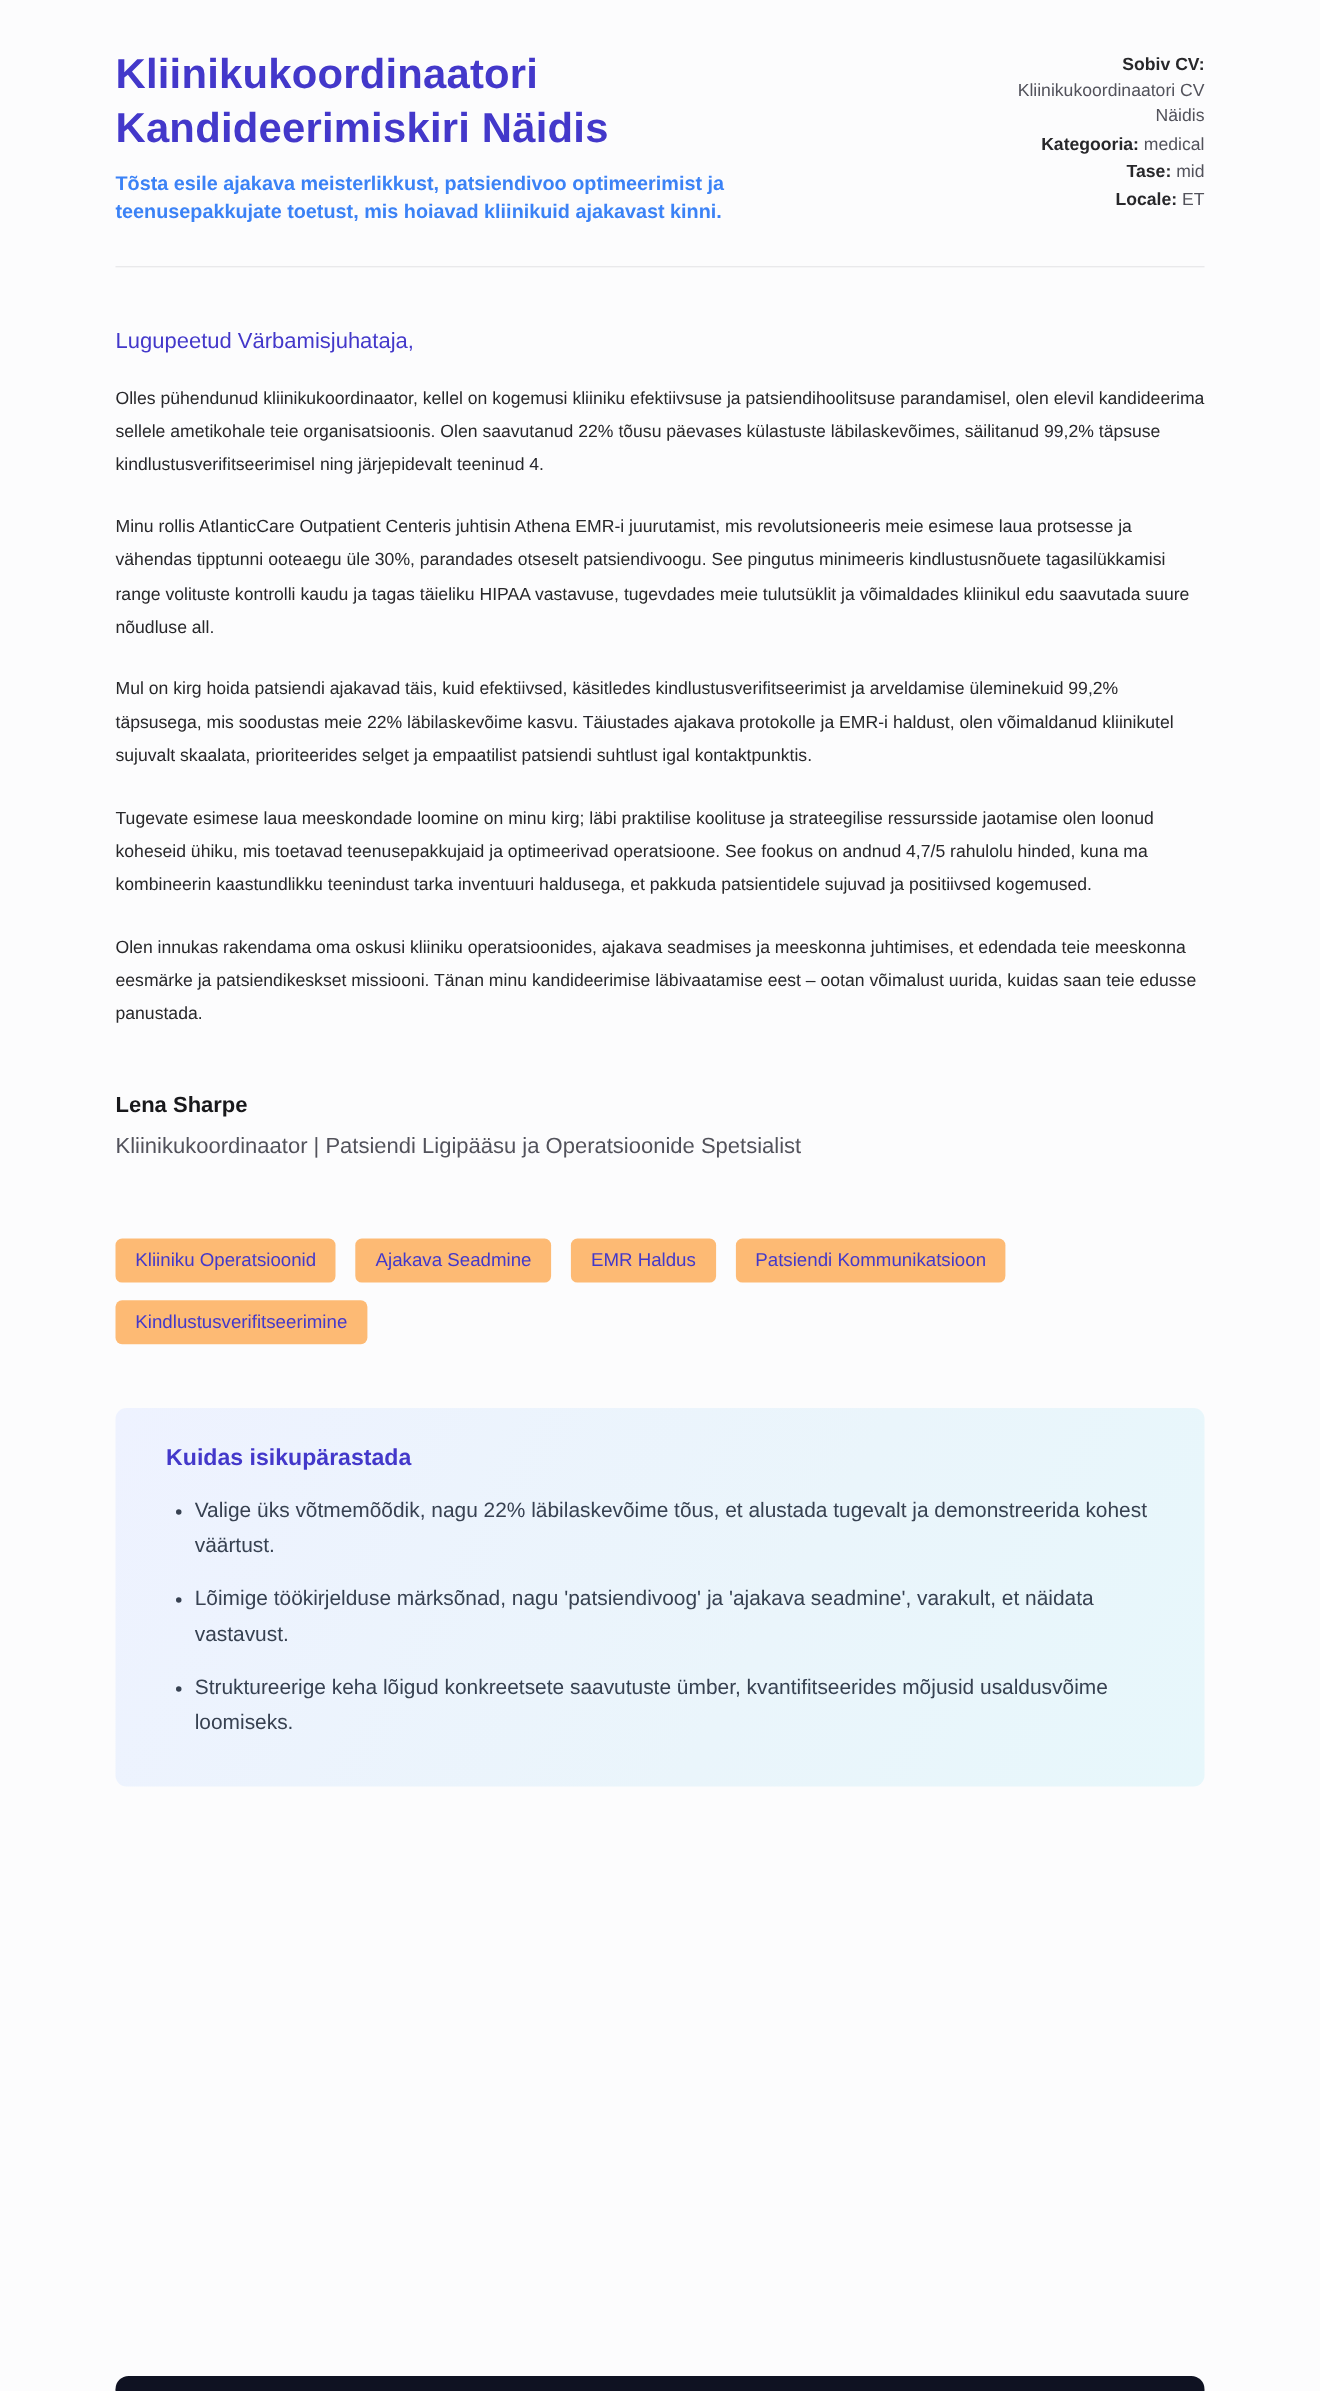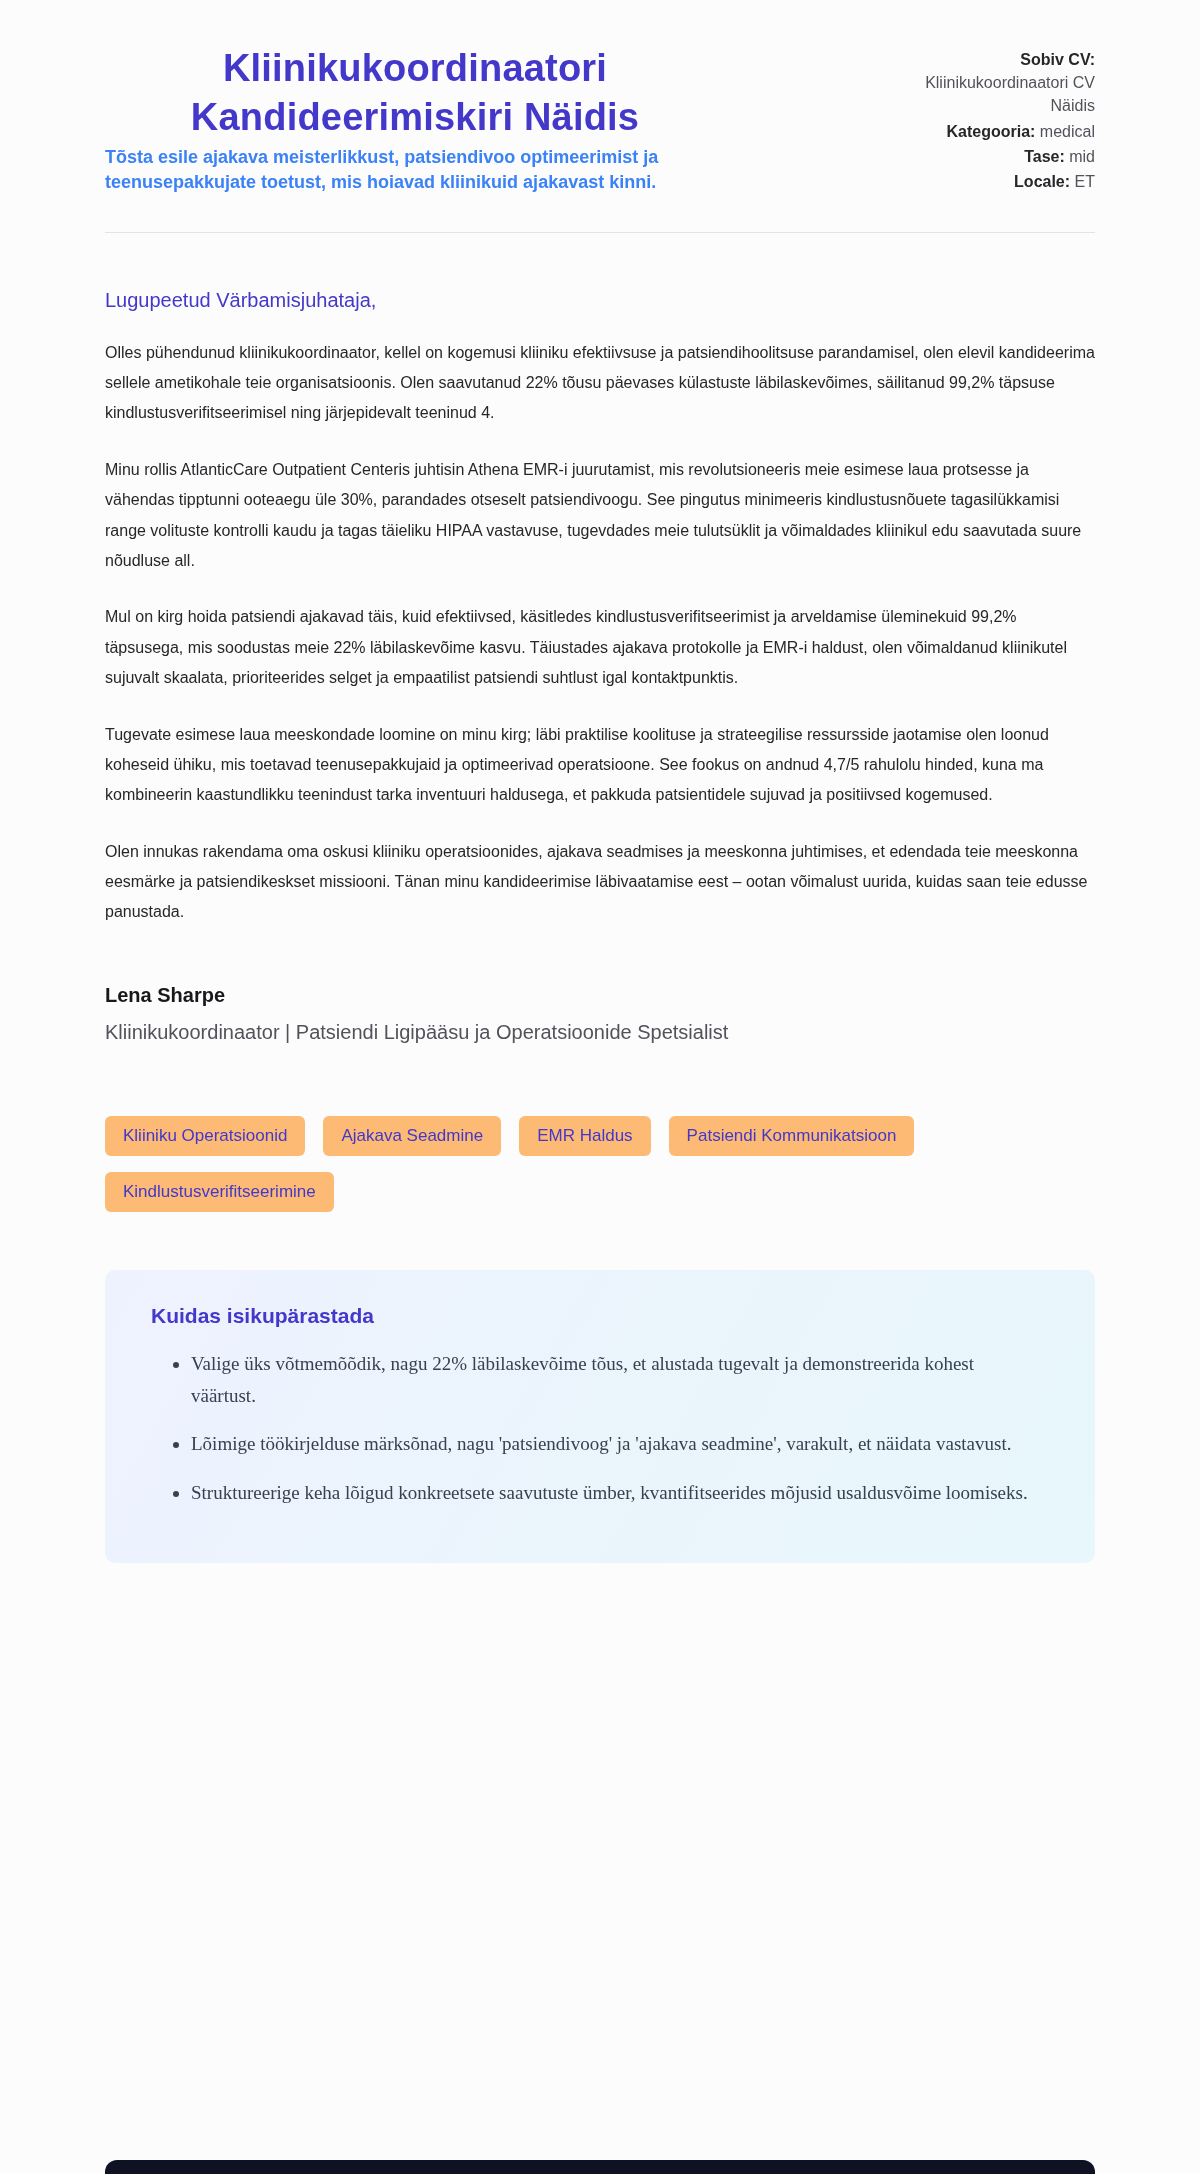--- a/index.html
+++ b/index.html
@@ -22,28 +22,27 @@
   }
   
   .header {
     display: flex;
     justify-content: space-between;
     align-items: flex-start;
     gap: 40px;
   }
   .header-left { flex: 1 1 auto; max-width: 660px; }
   h1.title {
-    margin: 0 0 4px;
+    margin: 0 0 14px;
     font-size: 38px;
     line-height: 1.28;
     font-weight: 800;
     color: #4338ca;
     letter-spacing: 0.2px;
     max-width: 620px;
-    text-align: center;
   }
   .subtitle {
     margin: 0;
     font-size: 18px;
     line-height: 1.4;
     font-weight: 700;
     color: #3b82f6;
     max-width: 620px;
   }
   .meta {
@@ -115,25 +114,24 @@
     border-radius: 10px;
     padding: 34px 38px 40px 46px;
   }
   .tips h2 {
     margin: 0 0 20px;
     font-size: 21px;
     font-weight: 700;
     color: #4338ca;
   }
   .tips ul {
-    margin: 14px;
+    margin: 0;
     padding-left: 26px;
     display: grid;
     gap: 16px;
-    font-family: Liberation Serif, serif;
   }
   .tips li {
     font-size: 19px;
     line-height: 1.7;
     color: #374151;
     max-width: 880px;
   }
   .tips li::marker { color: #374151; }
   
   .footer-bar {

